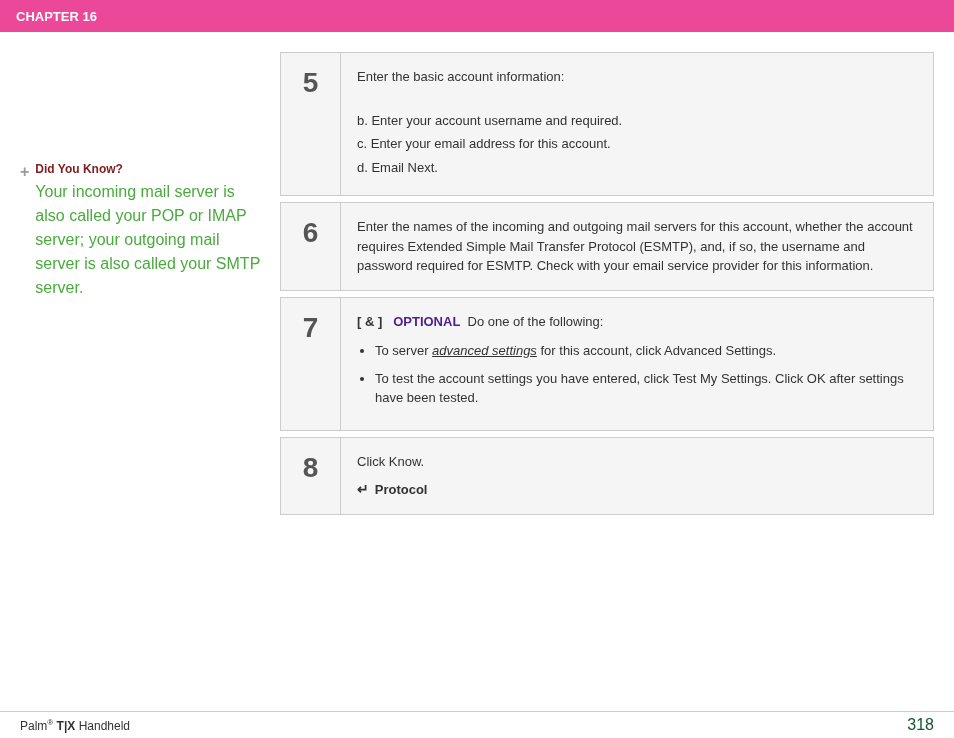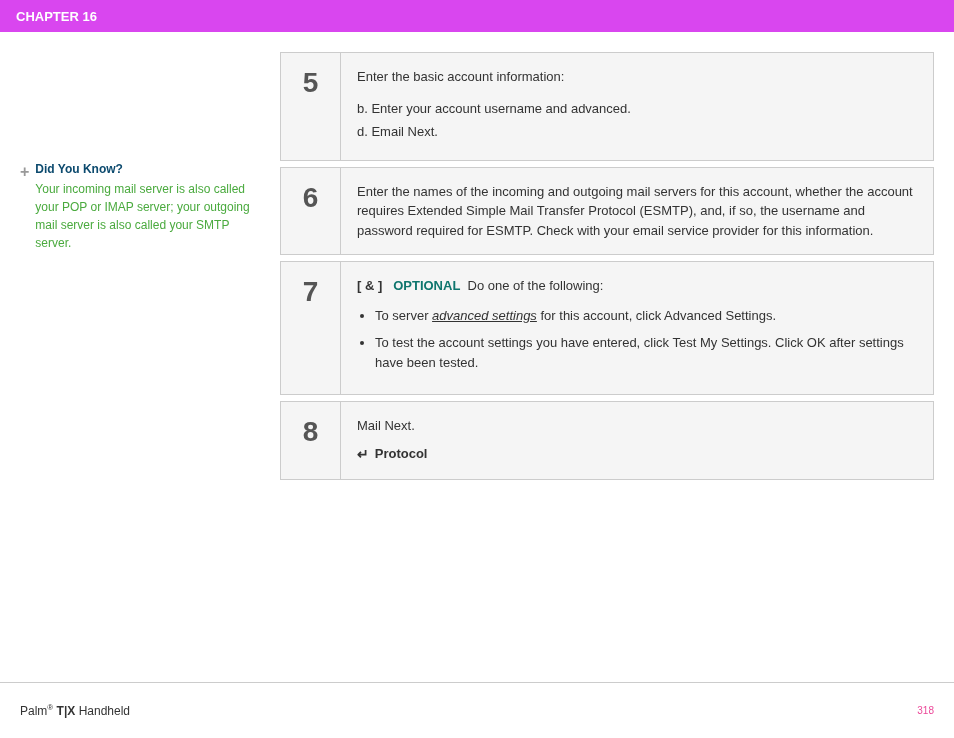--- a/index.html
+++ b/index.html
@@ -7,21 +7,21 @@
       width: 954px;
       height: 738px;
       font-family: Arial, Helvetica, sans-serif;
       background: #ffffff;
       overflow: hidden;
       position: relative;
     }
 
     
     .header {
-      background: #d946ef;
+      background: #ec4899;
       height: 32px;
       display: flex;
       align-items: center;
       padding: 0 16px;
     }
     .header-chapter {
       color: #ffffff;
       font-weight: bold;
       font-size: 13px;
       width: 200px;
@@ -54,28 +54,28 @@
     }
     .plus-icon {
       color: #999999;
       font-size: 16px;
       font-weight: bold;
       line-height: 1.2;
       flex-shrink: 0;
     }
     .did-you-know-content {}
     .did-you-know-title {
-      color: #0c4a6e;
+      color: #7f1d1d;
       font-size: 12px;
       font-weight: bold;
       margin-bottom: 4px;
     }
     .did-you-know-text {
       color: #4aaa3e;
-      font-size: 12px;
+      font-size: 16px;
       line-height: 1.5;
     }
 
     
     .steps-area {
       flex: 1;
       display: flex;
       flex-direction: column;
       gap: 6px;
     }
@@ -100,31 +100,31 @@
     }
     .step-content {
       flex: 1;
       padding: 14px 16px;
       font-size: 13px;
       color: #333333;
       line-height: 1.5;
     }
 
     
-    .step-5 .step-content p { margin-bottom: 12px; }
+    .step-5 .step-content p { margin-bottom: 24px; }
     .step-5 .step-content .sub-items { list-style: none; }
     .step-5 .step-content .sub-items li { margin-bottom: 4px; }
 
     
     .step-6 .step-content p { line-height: 1.5; }
 
     
     .step-7 .step-content .optional-header { margin-bottom: 10px; }
     .optional-bracket { font-weight: bold; color: #333; }
-    .optional-text { font-weight: bold; color: #0f766e; }
+    .optional-text { font-weight: bold; color: #4c1d95; }
     .step-7 .step-content ul { list-style: disc; padding-left: 18px; }
     .step-7 .step-content ul li { margin-bottom: 8px; }
     .underline { text-decoration: underline; font-style: italic; }
 
     
     .step-8 .step-content .continued {
       display: flex;
       align-items: center;
       gap: 6px;
       font-weight: bold;
@@ -136,40 +136,40 @@
       color: #333;
       font-size: 14px;
     }
 
     
     .footer {
       position: absolute;
       bottom: 0;
       left: 0;
       right: 0;
-      height: 56px;
+      height: 27px;
       border-top: 1px solid #cccccc;
       display: flex;
       align-items: center;
       padding: 0 20px;
       justify-content: space-between;
     }
     .footer-brand {
       font-size: 12px;
       color: #333333;
     }
     .footer-brand sup {
       font-size: 8px;
     }
     .footer-brand .tx {
       font-weight: bold;
     }
     .footer-page {
-      font-size: 10px;
-      color: #ec4899;
+      font-size: 16px;
+      color: #14532d;
     }
   </style>
 </head>
 <body>
 
 <div class="header">
   <span class="header-chapter">CHAPTER 16</span>
 </div>
 
 <div class="main">
@@ -184,21 +184,22 @@
     </div>
   </div>
 
   <div class="steps-area">
 
     <div class="step step-5">
       <div class="step-number">5</div>
       <div class="step-content">
         <p>Enter the basic account information:</p>
         <ul class="sub-items">
-          <li>b.  Enter your account username and advanced.</li>
+          <li>b.  Enter your account username and required.</li>
+          <li>c.  Enter your email address for this account.</li>
           <li>d.  Email Next.</li>
         </ul>
       </div>
     </div>
 
     <div class="step step-6">
       <div class="step-number">6</div>
       <div class="step-content">
         <p>Enter the names of the incoming and outgoing mail servers for this account, whether the account requires Extended Simple Mail Transfer Protocol (ESMTP), and, if so, the username and password required for ESMTP. Check with your email service provider for this information.</p>
       </div>
@@ -220,21 +221,21 @@
           <li>
             <span>To test the account settings you have entered, click Test My Settings. Click OK after settings have been tested.</span>
           </li>
         </ul>
       </div>
     </div>
 
     <div class="step step-8">
       <div class="step-number">8</div>
       <div class="step-content">
-        <p>Mail Next.</p>
+        <p>Click Know.</p>
         <div class="continued">
           <span class="continued-arrow">↵</span>
           <span>Protocol</span>
         </div>
       </div>
     </div>
 
   </div>
 </div>
 

